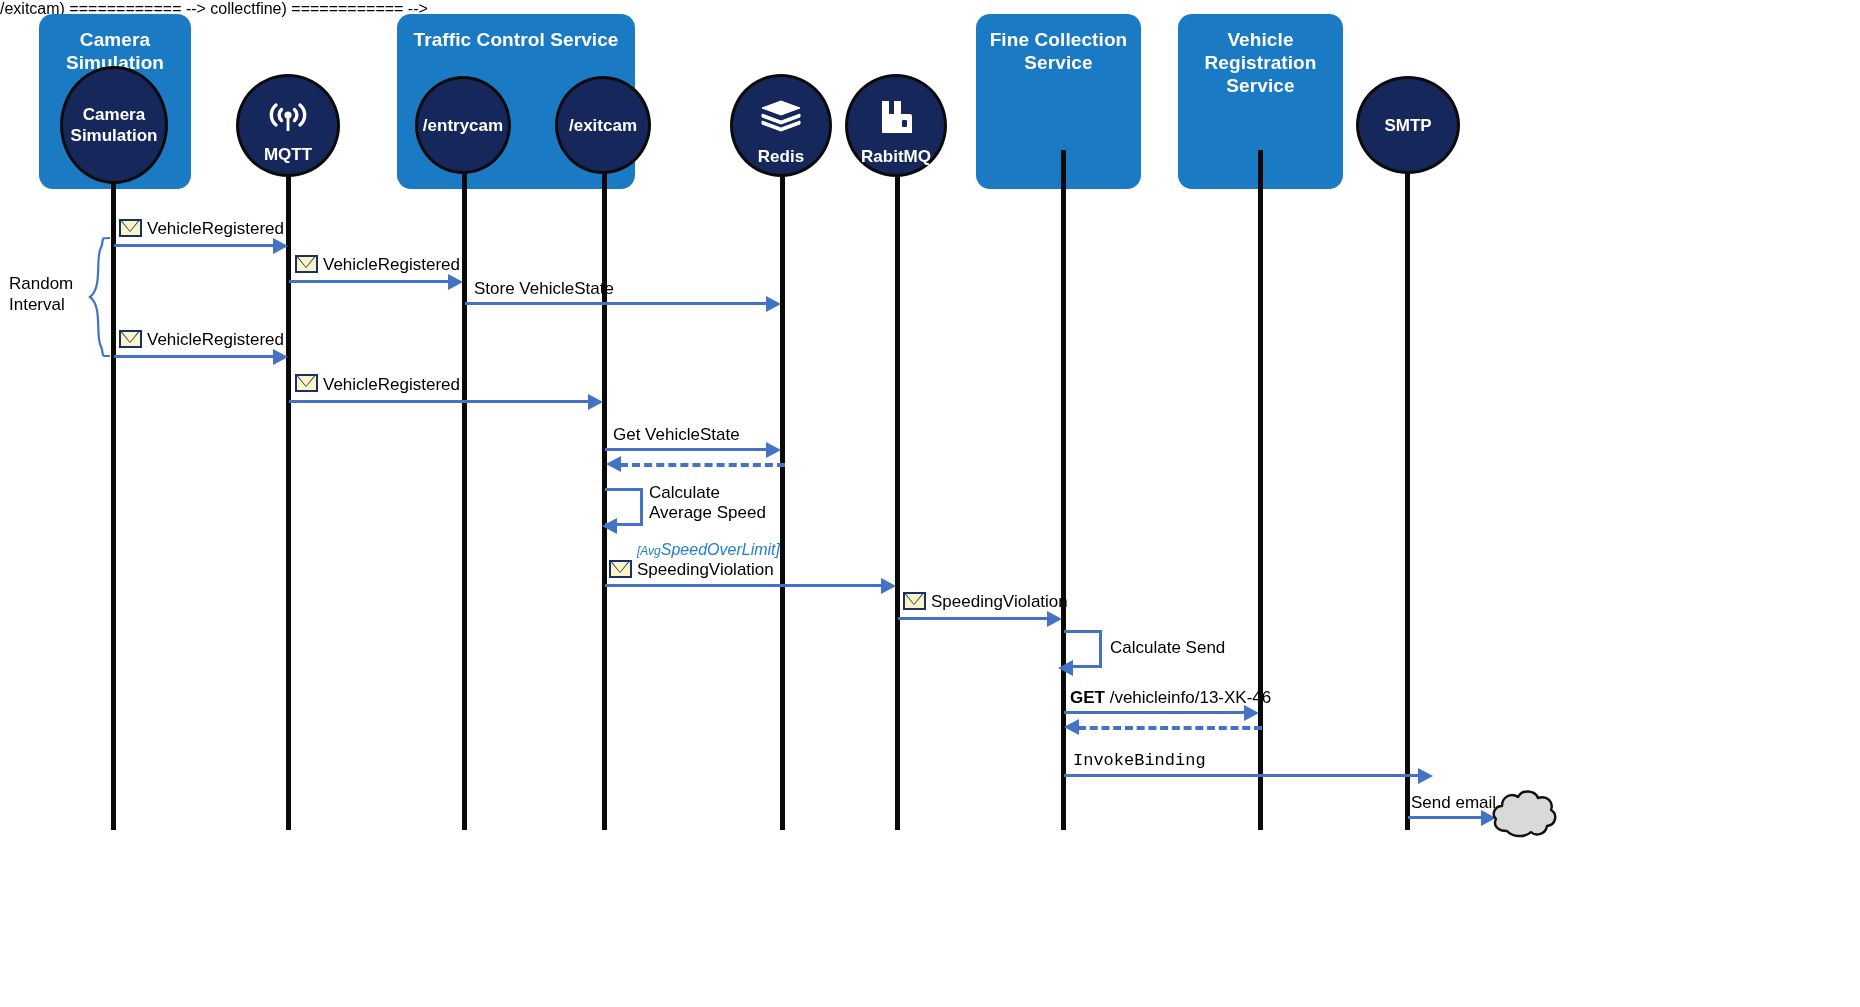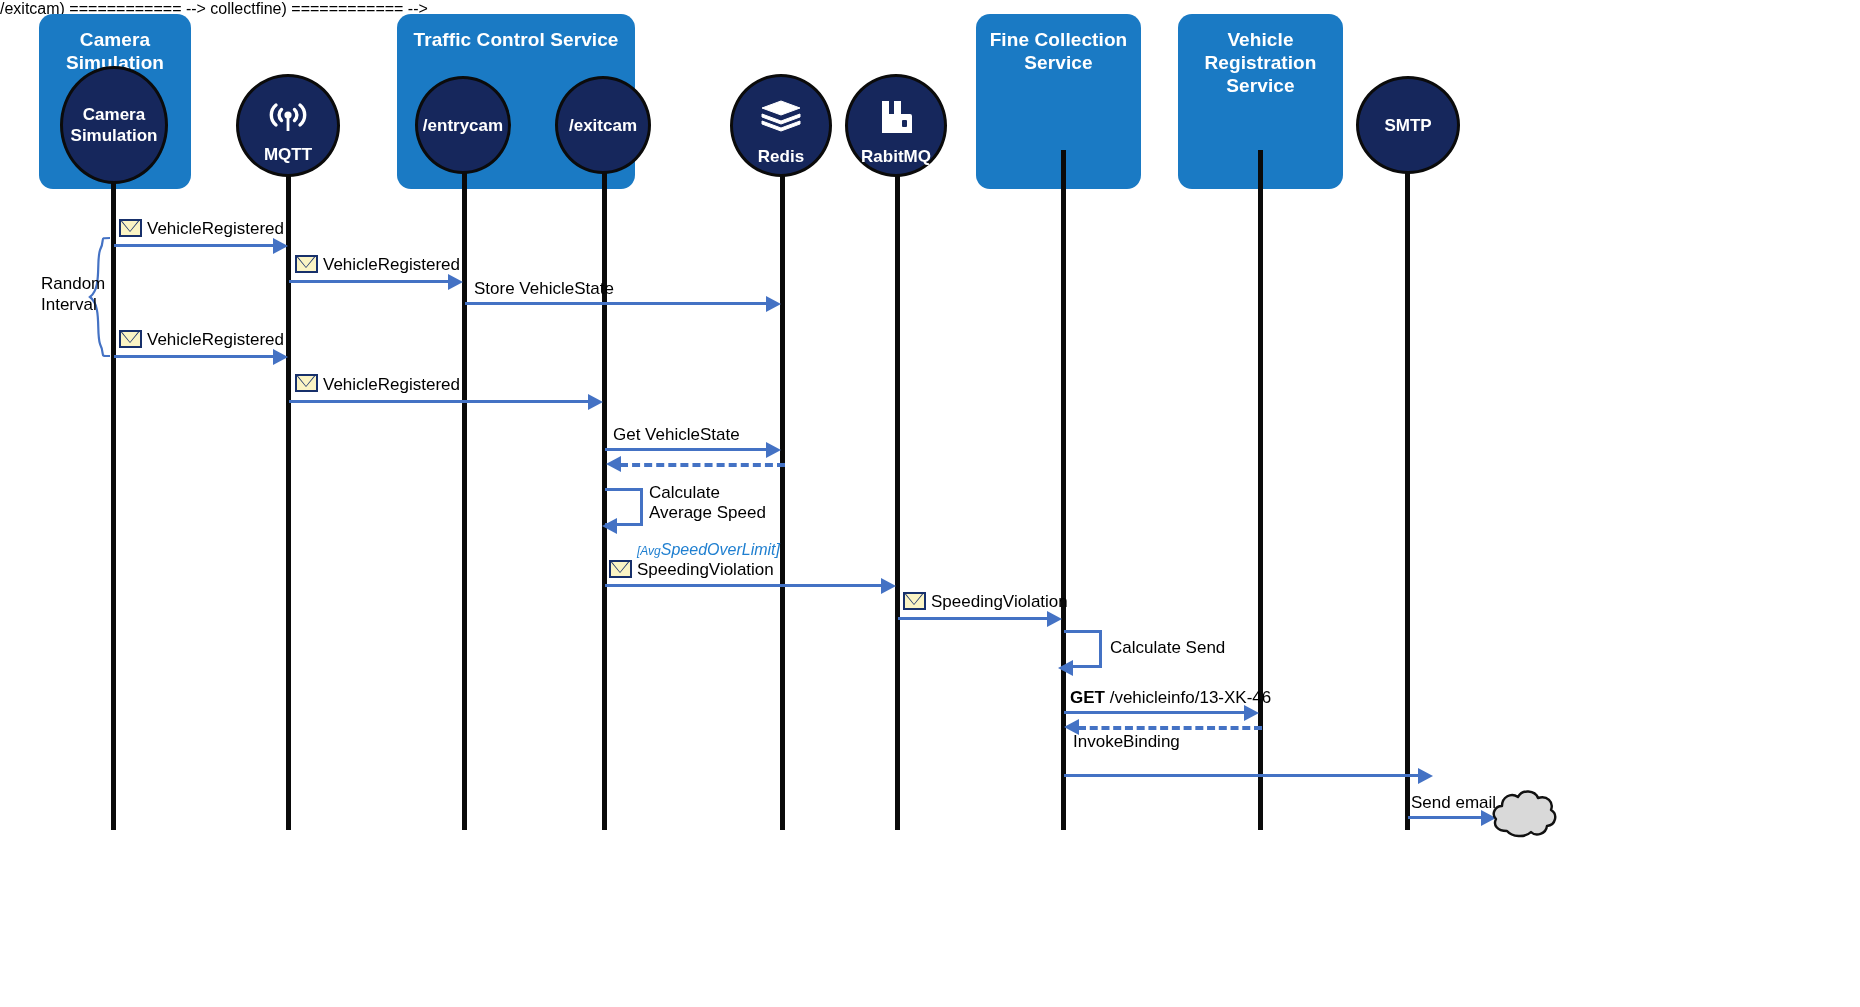--- a/index.html
+++ b/index.html
@@ -146,21 +146,21 @@
   <div class="node" style="left:1356px;top:76px;width:104px;height:98px;">
     <span class="nlabel">SMTP</span>
   </div>
 
   
   <div class="brace-wrap" style="left:84px;top:236px;">
     <svg width="30" height="122" viewBox="0 0 30 122">
       <path d="M26 2 C14 2 22 2 16 14 C12 26 18 52 6 61 C18 70 12 96 16 108 C22 120 14 120 26 120" fill="none" stroke="#4472c4" stroke-width="2.2"></path>
     </svg>
   </div>
-  <div class="brace-label" style="left:9px;top:273px;width:70px;line-height:21px;white-space:normal;margin-left:32px;">Random Interval</div>
+  <div class="brace-label" style="left:9px;top:273px;width:70px;line-height:21px;white-space:normal;">Random Interval</div>
 
   
   <div class="env" style="left:119px;top:219px;"></div>
   <div class="msg-label" style="left:147px;top:218px;">VehicleRegistered</div>
   <div class="msg-line" style="left:114px;top:244px;width:159px;"></div>
   <div class="arrow-head right" style="left:273px;top:237.5px;"></div>
 
   
   <div class="env" style="left:295px;top:255px;"></div>
   <div class="msg-label" style="left:323px;top:254px;">VehicleRegistered</div>
@@ -224,21 +224,21 @@
     <span>/vehicleinfo/13-XK-46</span>
   </div>
   <div class="msg-line" style="left:1064px;top:711px;width:180px;"></div>
   <div class="arrow-head right" style="left:1244px;top:704.5px;"></div>
 
    collectfine) ============ --&gt;
   <div class="msg-dash" style="left:1078px;top:726px;width:184px;"></div>
   <div class="arrow-head left" style="left:1064px;top:719px;"></div>
 
   
-  <div class="msg-label" style="left:1073px;top:731px;">InvokeBinding</div>
+  <div class="msg-label" style="left:1073px;top:750px;font-family:Liberation Mono, monospace;">InvokeBinding</div>
   <div class="msg-line" style="left:1064px;top:774px;width:354px;"></div>
   <div class="arrow-head right" style="left:1418px;top:767.5px;"></div>
 
   
   <div class="msg-label" style="left:1411px;top:792px;">Send email</div>
   <div class="msg-line" style="left:1408px;top:816px;width:73px;"></div>
   <div class="arrow-head right" style="left:1481px;top:809.5px;"></div>
 
   
   <div class="cloud" style="left:1489px;top:785px;">

